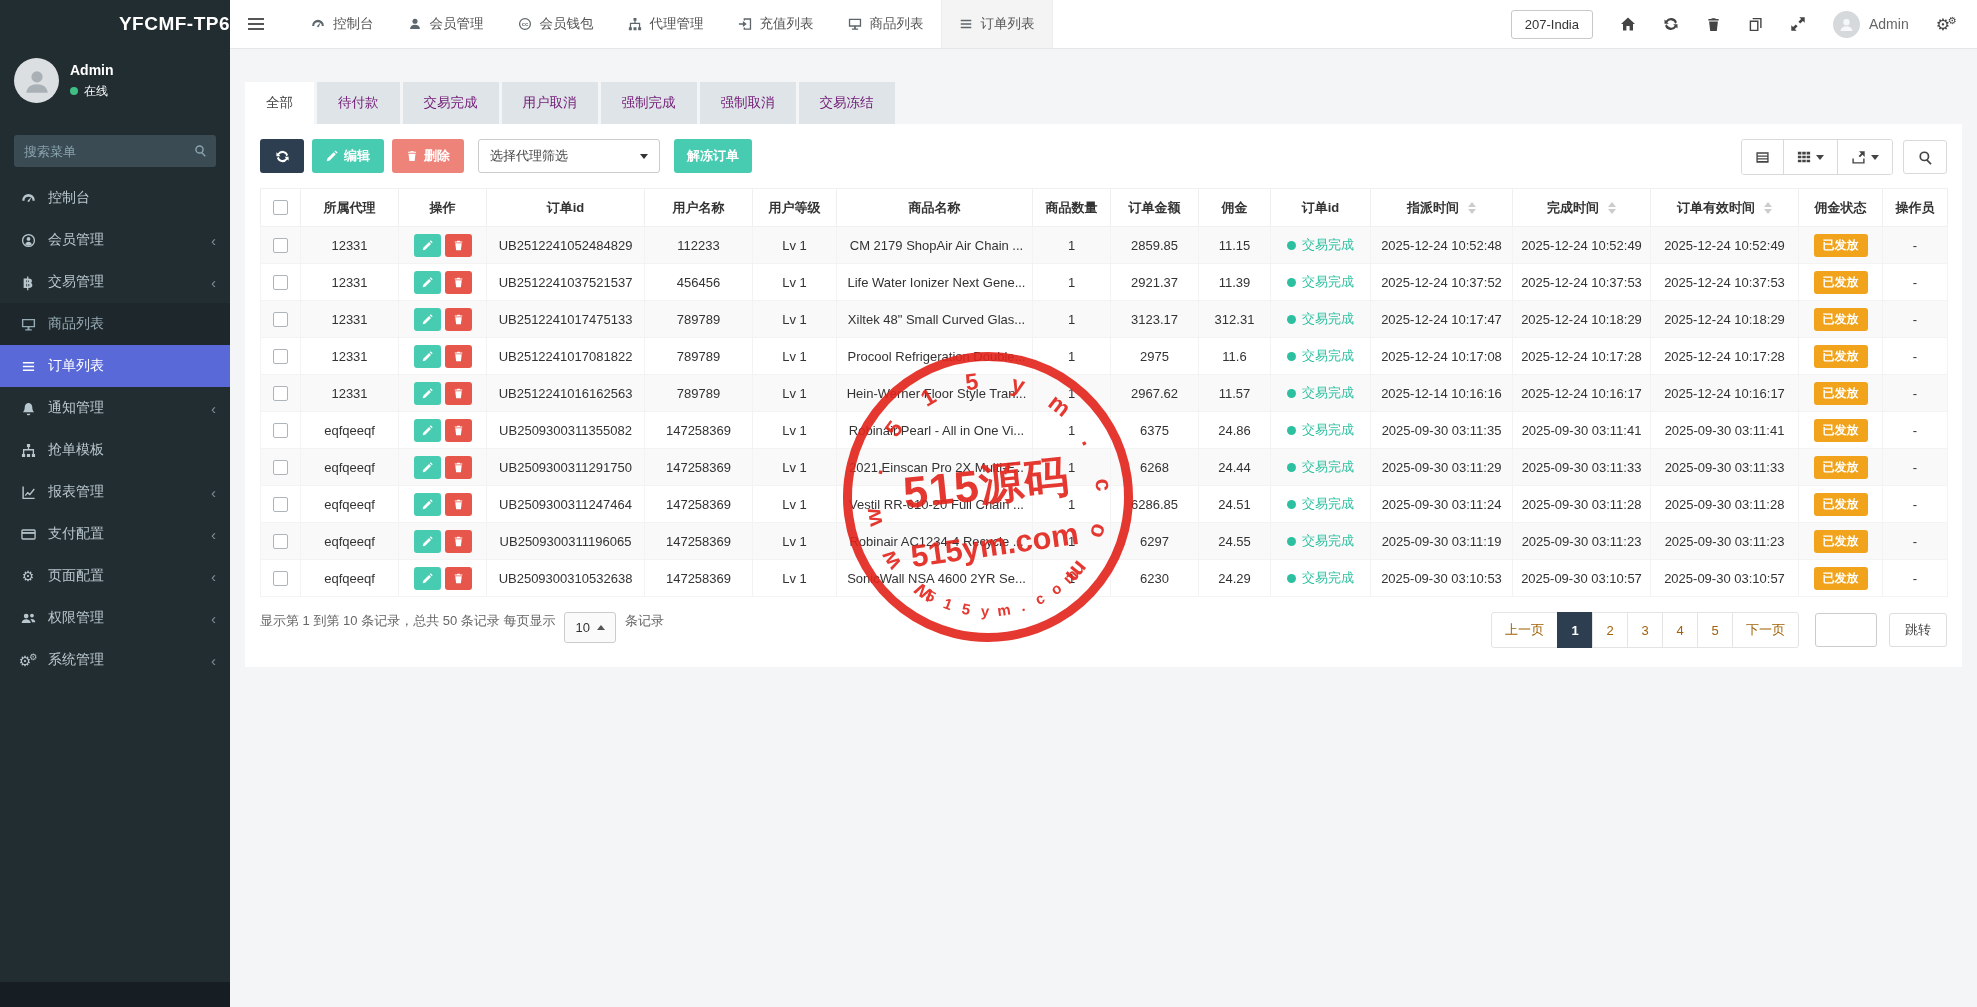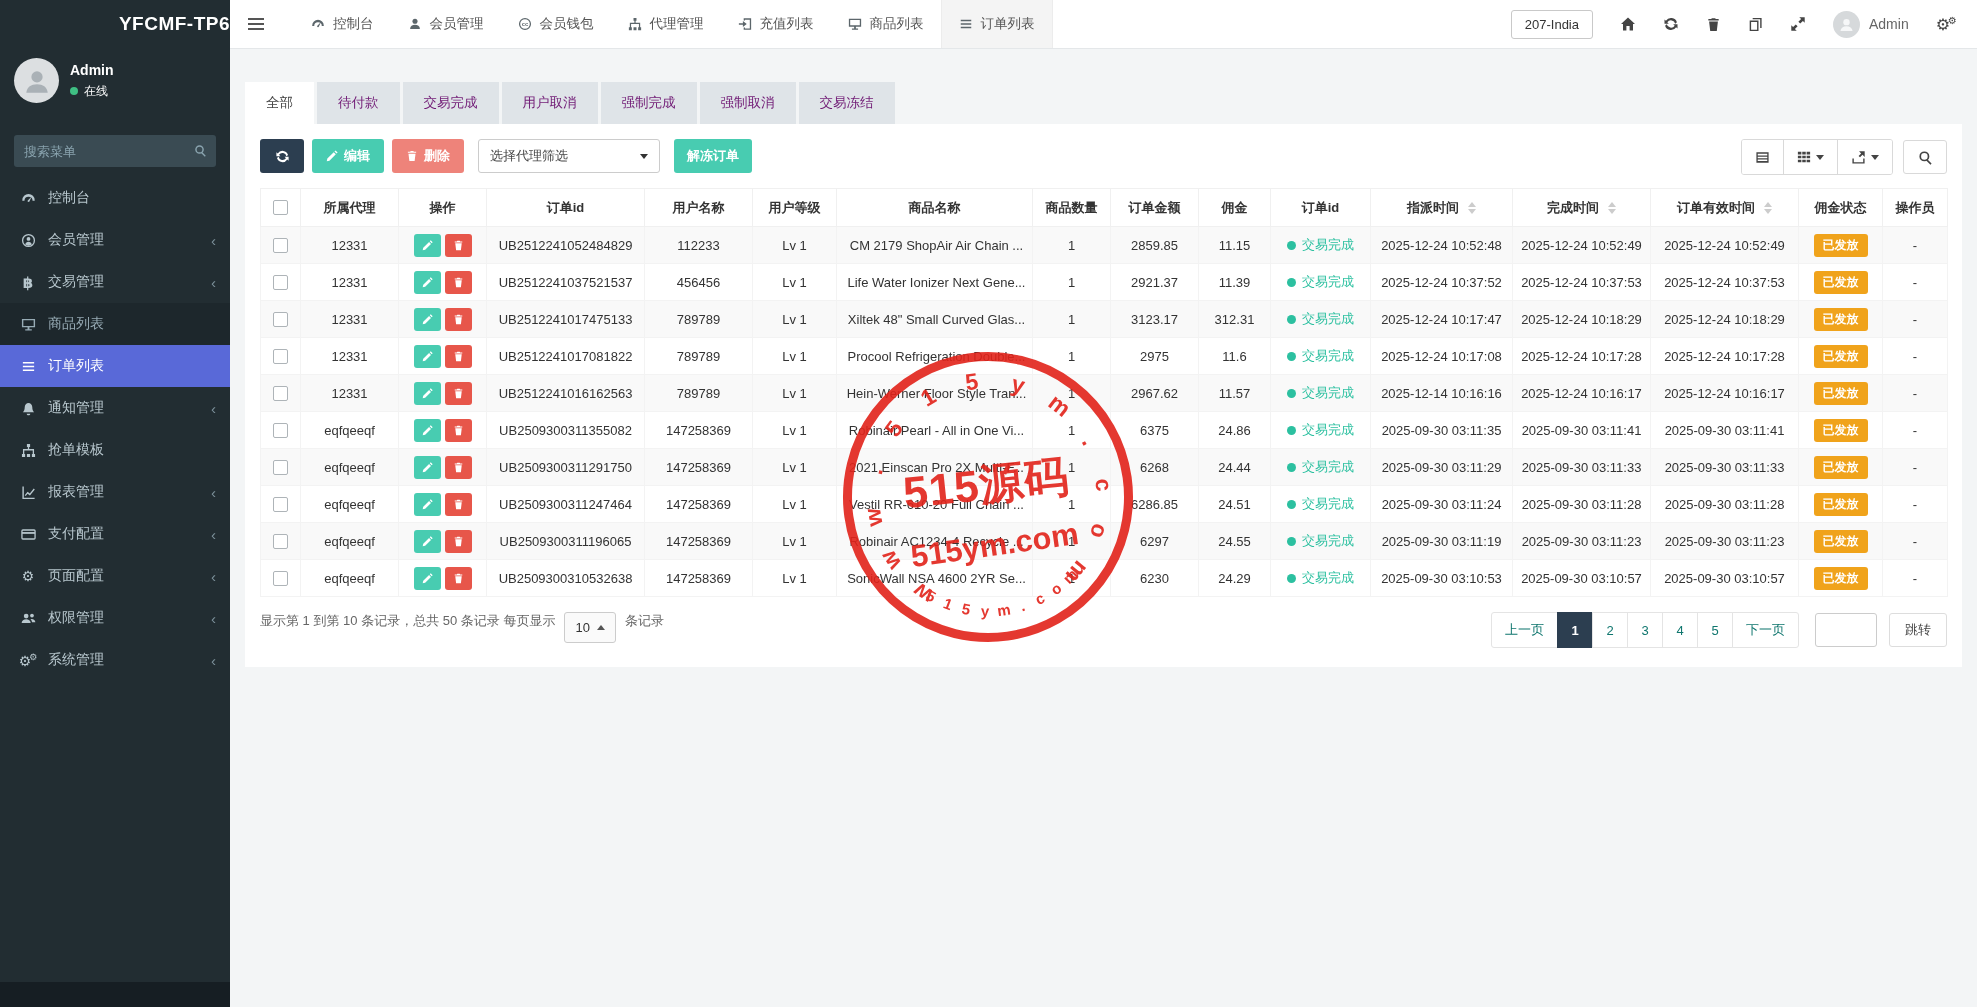--- a/index.html
+++ b/index.html
@@ -88,21 +88,21 @@
   .badge { display:inline-block; background:#f0a31b; color:#fff; font-size:12px; font-weight:bold; padding:3px 9px; border-radius:3px; }
   .carets { display:inline-flex; flex-direction:column; margin-left:9px; vertical-align:middle; gap:2px; cursor:pointer; }
   .car-up { width:0; height:0; border-left:4px solid transparent; border-right:4px solid transparent; border-bottom:5px solid #ccc; }
   .car-down { width:0; height:0; border-left:4px solid transparent; border-right:4px solid transparent; border-top:5px solid #ccc; }
 
   
   .tfoot { display:flex; align-items:flex-start; margin-top:15px; padding-bottom:4px; font-size:13px; color:#666; }
   .psize { border:1px solid #ccc; border-radius:3px; background:#fafafa; padding:7px 10px; margin:0 9px; display:inline-flex; align-items:center; gap:7px; color:#333; cursor:pointer; }
   .psize-caret { width:0; height:0; border-left:4px solid transparent; border-right:4px solid transparent; border-bottom:5px solid #555; }
   .pager { margin-left:auto; display:flex; align-items:center; }
-  .pg { min-width:36px; height:36px; padding:0 13px; display:flex; align-items:center; justify-content:center; border:1px solid #e4e4e4; background:#fff; color:#0f766e; font-size:13px; margin-left:-1px; cursor:pointer; }
+  .pg { min-width:36px; height:36px; padding:0 13px; display:flex; align-items:center; justify-content:center; border:1px solid #e4e4e4; background:#fff; color:#a16207; font-size:13px; margin-left:-1px; cursor:pointer; }
   .pg.num { padding:0; width:36px; }
   .pg.active { background:#2c3e50; color:#fff; border-color:#2c3e50; font-weight:bold; }
   .jump-input { width:62px; height:34px; border:1px solid #ccc; border-radius:3px; margin-left:16px; background:#fff; outline:none; padding:0 6px; font-size:13px; }
   .jump-btn { height:34px; padding:0 15px; border:1px solid #ddd; border-radius:3px; background:#fff; color:#444; font-size:13px; margin-left:12px; cursor:pointer; font-family:inherit; }
 
   
   .stamp { position:absolute; left:843px; top:352px; width:290px; height:290px; z-index:40; pointer-events:none; transform:rotate(-8deg); opacity:.9; }
   .stamp-ring { position:absolute; inset:0; border:9px solid #e2231a; border-radius:50%; }
   .stamp-center { position:absolute; left:50%; top:46%; transform:translate(-50%,-50%) rotate(2deg); font-size:44px; font-weight:bold; color:#e2231a; white-space:nowrap; letter-spacing:1px; }
   .stamp-line { position:absolute; left:50%; top:67%; transform:translate(-50%,-50%); font-size:31px; font-weight:bold; color:#e2231a; white-space:nowrap; }

